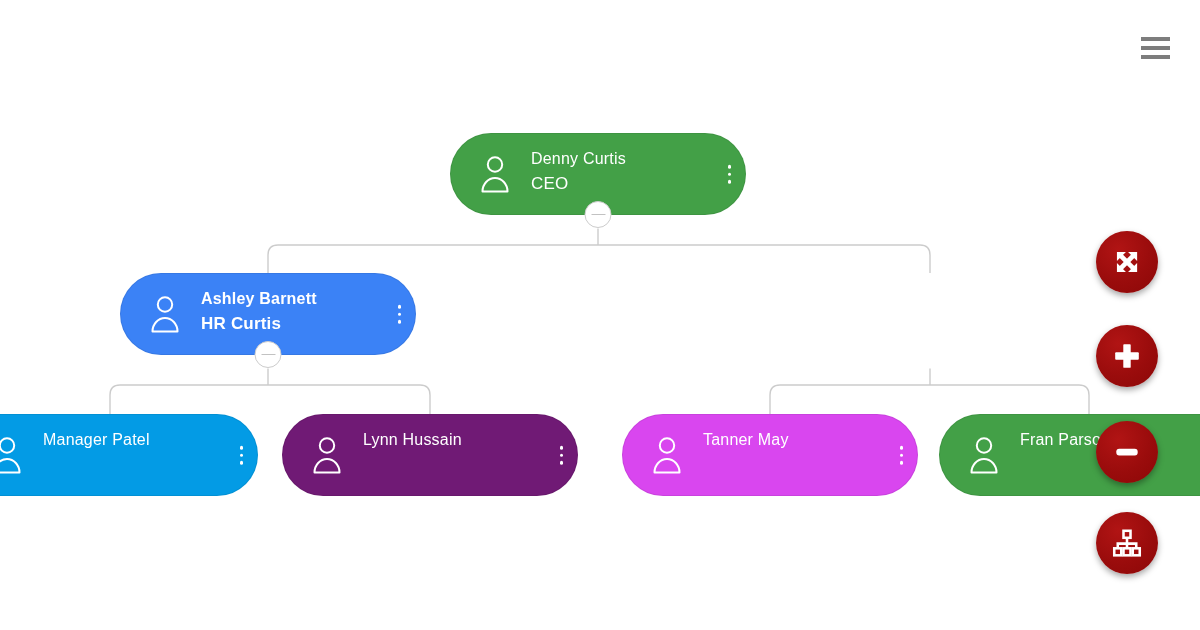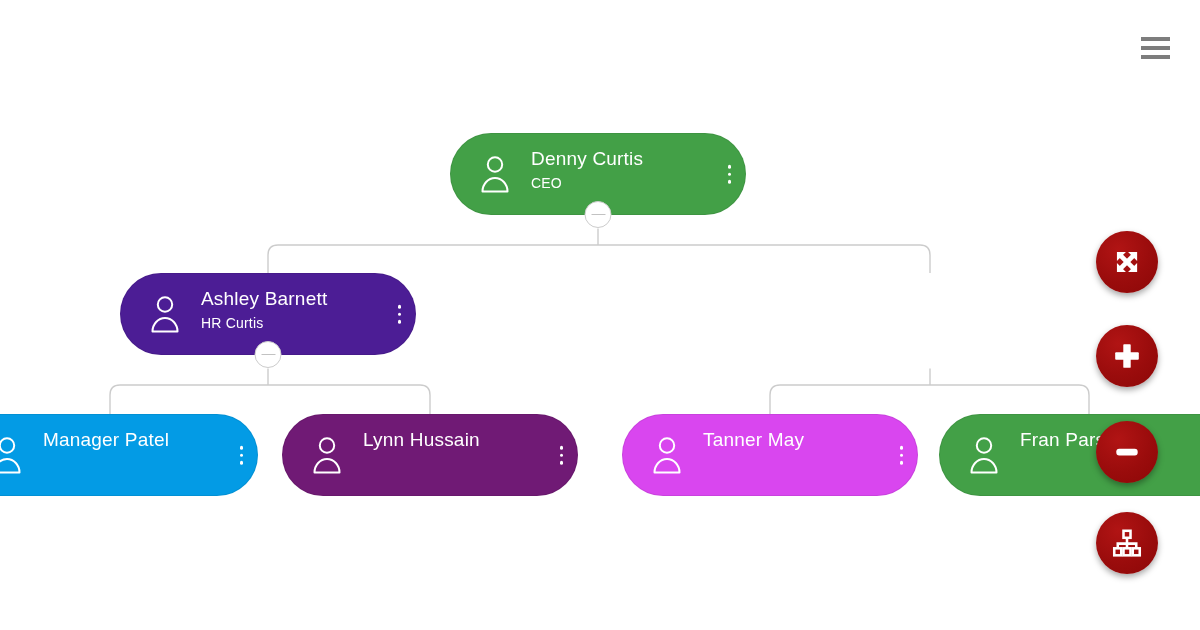--- a/index.html
+++ b/index.html
@@ -16,26 +16,26 @@
 
   
   .org-node {
     position:absolute; height:82px; border-radius:41px; z-index:1;
     border:1px solid rgba(0,0,0,0.07);
     cursor:pointer;
   }
   .person-icon { position:absolute; left:28px; top:50%; transform:translateY(-50%); }
   .node-name {
     position:absolute; left:80px; top:15px;
-    font-size:19px; line-height:19px; color:#ffffff; white-space:nowrap;
+    font-size:16px; line-height:19px; color:#ffffff; white-space:nowrap;
     letter-spacing:0.2px;
   }
   .node-title {
     position:absolute; left:80px; top:42px;
-    font-size:14px; line-height:15px; color:#ffffff; white-space:nowrap;
+    font-size:17px; line-height:15px; color:#ffffff; white-space:nowrap;
     letter-spacing:0.2px;
   }
   .dots {
     position:absolute; right:11px; top:50%; transform:translateY(-50%);
     display:flex; flex-direction:column; gap:4px; cursor:pointer; padding:3px;
   }
   .dots span { width:3.5px; height:3.5px; border-radius:50%; background:#fff; }
 
   .collapse-btn {
     position:absolute; left:50%; bottom:-14px; transform:translateX(-50%);
@@ -84,21 +84,21 @@
     <div class="dots">
         <span></span>
         <span></span>
         <span></span>
       </div>
     <div class="collapse-btn">
         <i></i>
       </div>
   </div>
 
-  <div class="org-node" style="left: 120px; top: 273px; width: 296px; background: #4c1d95;">
+  <div class="org-node" style="left: 120px; top: 273px; width: 296px; background: #3b82f6; font-weight: bold;">
     <svg class="person-icon" width="32" height="40" viewBox="0 0 32 40">
       <circle cx="16" cy="10.5" r="7.2" fill="none" stroke="#fff" stroke-width="2"></circle>
       <path d="M3.5 37.5 a12.5 13.5 0 0 1 25 0 Z" fill="none" stroke="#fff" stroke-width="2" stroke-linejoin="round"></path>
     </svg>
     <div class="node-name">Ashley Barnett</div>
     <div class="node-title">HR Curtis</div>
     <div class="dots">
         <span></span>
         <span></span>
         <span></span>

